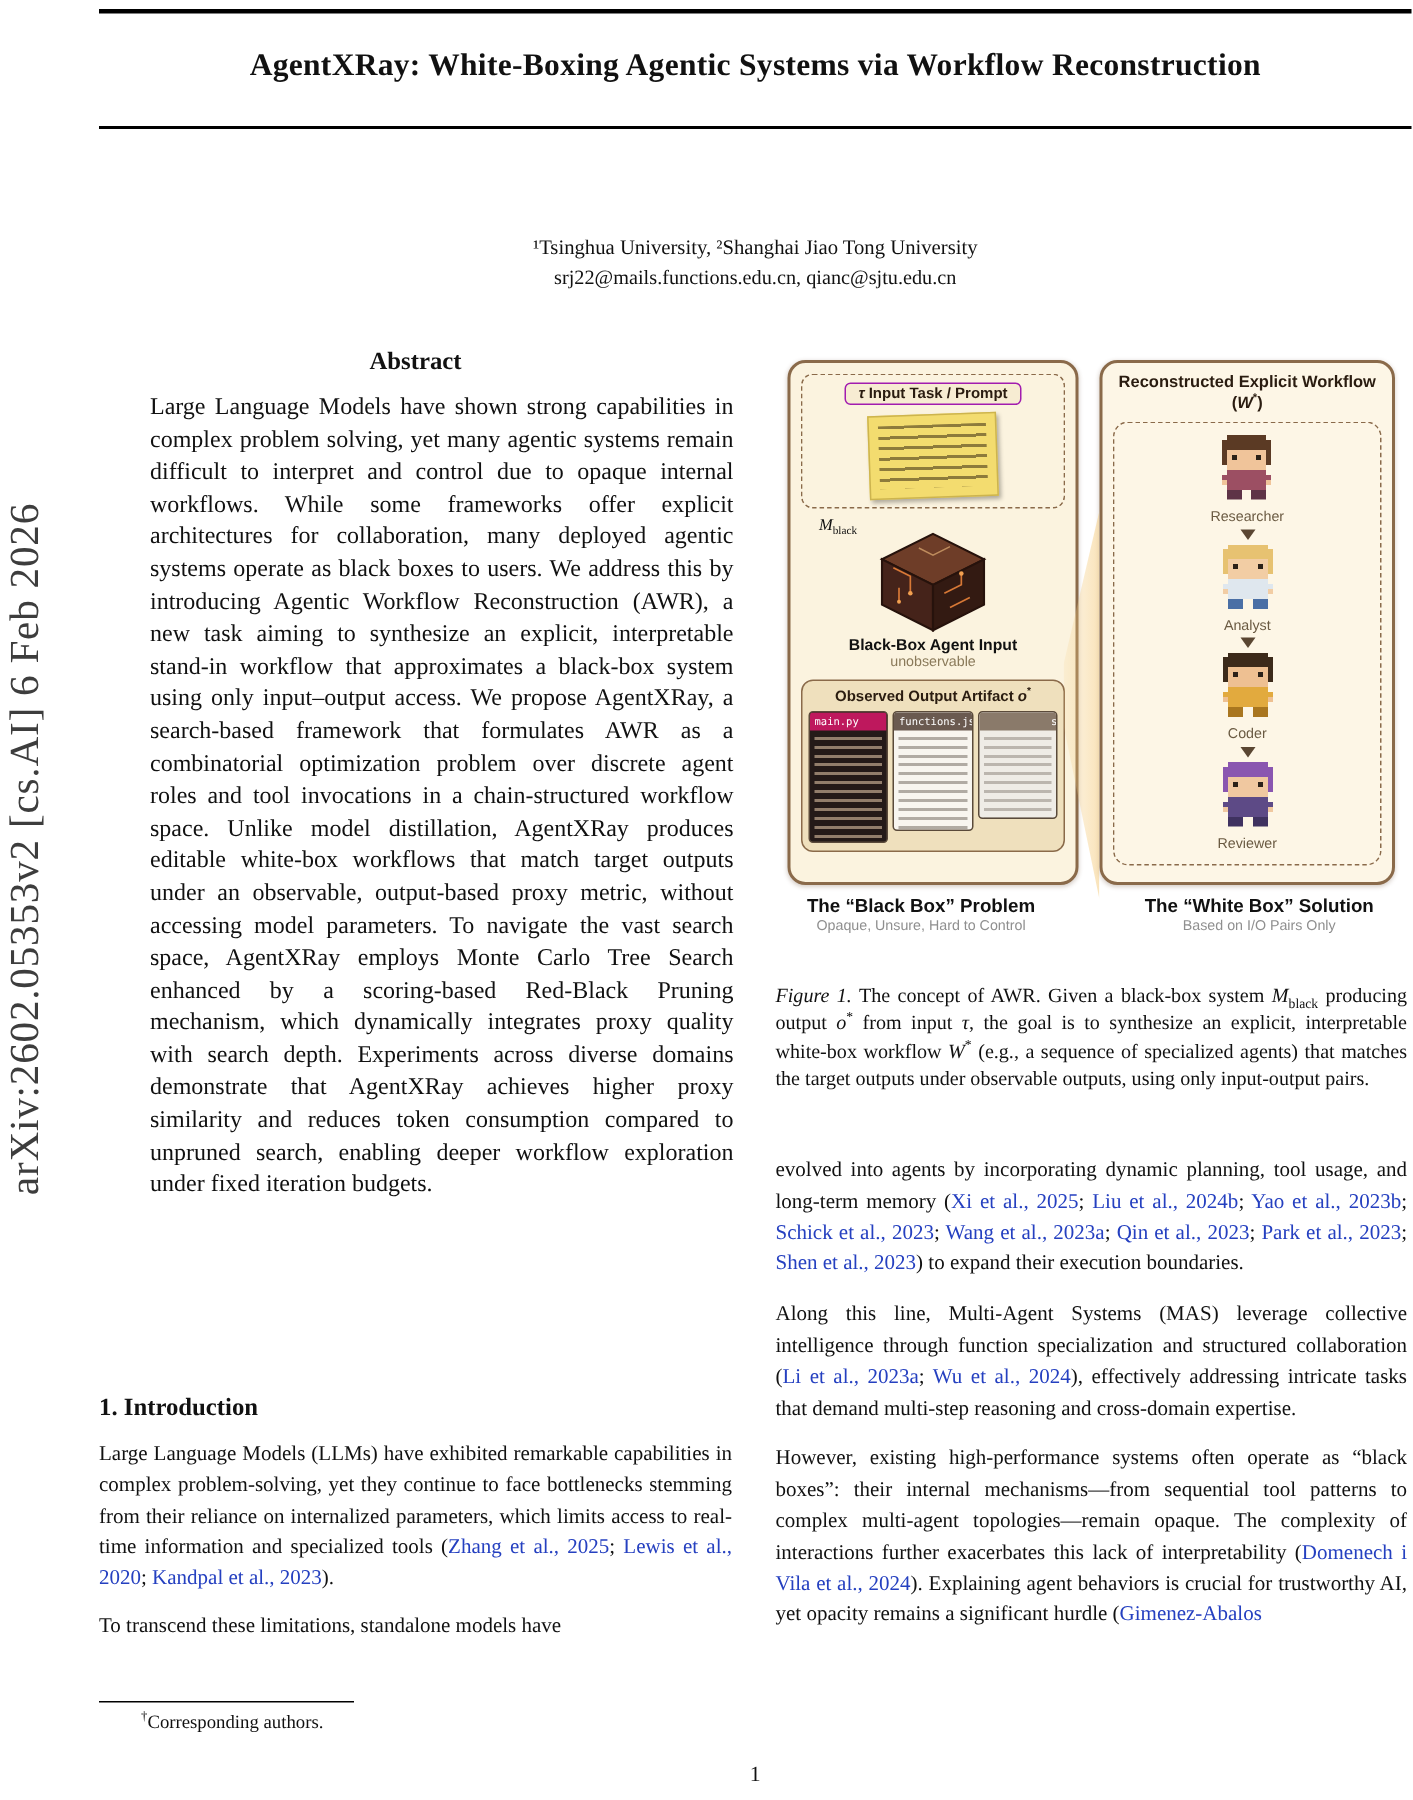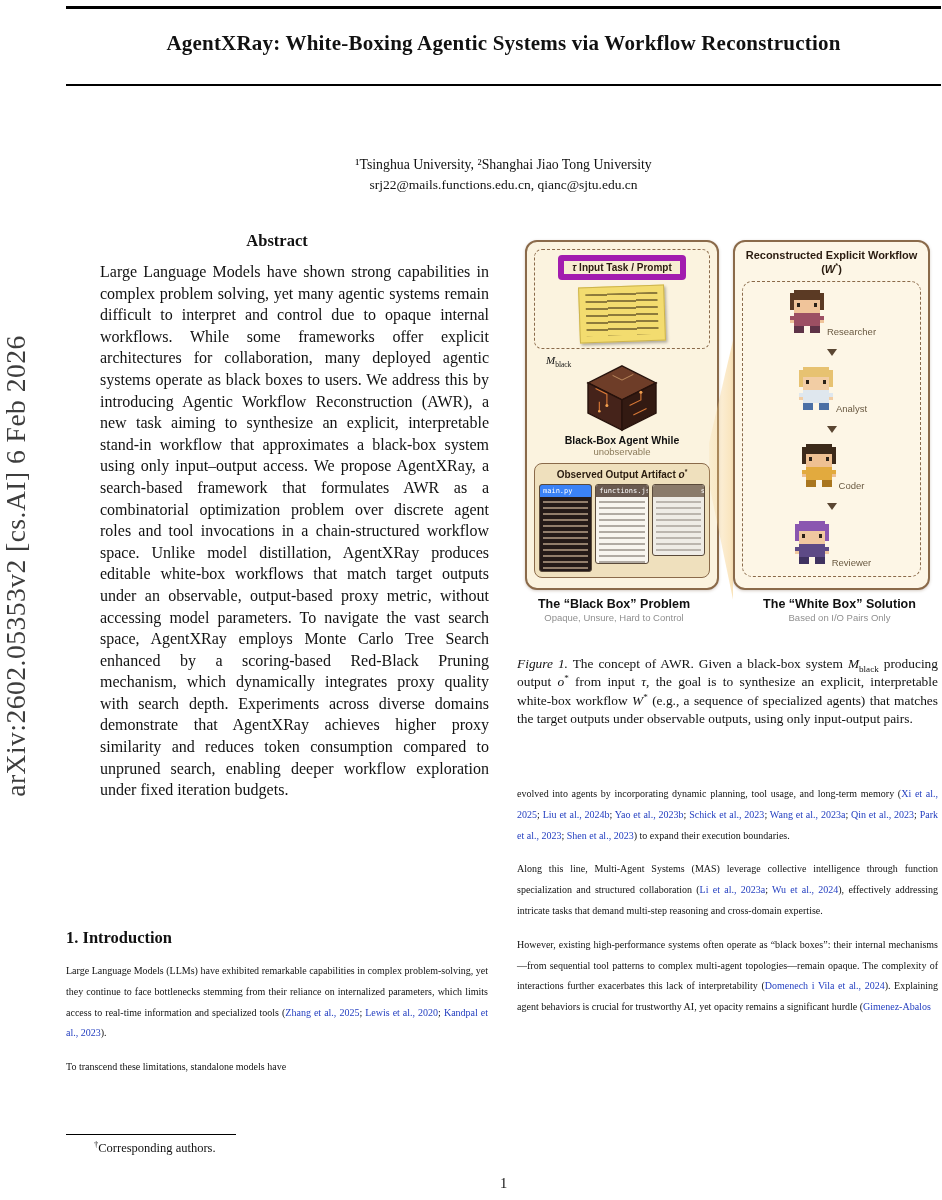--- a/index.html
+++ b/index.html
@@ -41,21 +41,21 @@
     text-align:center; font-weight:bold; font-size:16.5px;
   }
   .abstract-body {
     position:absolute; left:100px; width:389px; top:261px;
     font-size:16px; line-height:21.6px; text-align:justify;
   }
   .intro-col {
     position:absolute; left:66px; width:422px; top:928px;
   }
   .section-head { font-size:16.5px; font-weight:bold; margin-bottom:12px; }
-  .body-par { font-size:10px; line-height:20.8px; text-align:justify; margin-bottom:11px;margin-top:13px; }
+  .body-par { font-size:14px; line-height:20.8px; text-align:justify; margin-bottom:11px; }
 
   .footnote-rule { position:absolute; left:66px; top:1134px; width:170px; height:1px; background:#000; }
   .footnote { position:absolute; left:94px; top:1141px; font-size:12.5px; }
 
   
   .figure-wrap { position:absolute; left:517px; top:240px; width:421px; }
   .panels { position:relative; display:flex; gap:14px; justify-content:center; }
   .beam {
     position:absolute; left:192px; top:95px; width:24px; height:270px; z-index:2;
     background:linear-gradient(90deg, rgba(245,205,130,0.15), rgba(245,205,130,0.55));
@@ -68,21 +68,21 @@
   }
   .panel-left  { width:194px; height:350px; padding:7px 7px; }
   .panel-right { width:197px; height:350px; padding:7px 7px; background:#fdf6e6; }
 
   .input-box {
     border:1.5px dashed #8a6a4a; border-radius:8px; padding:5px 4px 6px;
     display:flex; flex-direction:column; align-items:center;
   }
   .input-header {
     font-family:"Liberation Sans", sans-serif; font-size:10px; font-weight:bold;
-    border:6px solid #a21caf; background:#f7ecd2; color:#2a1c10;
+    border:1px solid #a21caf; background:#f7ecd2; color:#2a1c10;
     padding:1px 8px; border-radius:4px;
   }
   .sticky-note {
     width:86px; height:56px; background:#f3dc6f; border:1px solid #cdb44e;
     margin-top:6px; transform:rotate(-2deg);
     box-shadow:1.5px 2px 3px rgba(0,0,0,.3); padding:6px 6px;
   }
   .note-lines {
     height:100%;
     background:repeating-linear-gradient(180deg, #6b5a2a 0 2px, transparent 2px 7px);
@@ -95,38 +95,38 @@
 
   .output-area {
     margin-top:6px; background:#efe0bd; border:1.5px solid #8a6a4a;
     border-radius:8px; padding:5px 4px;
   }
   .output-header { font-family:"Liberation Sans", sans-serif; font-size:10px; font-weight:bold; text-align:center; color:#2a1c10; }
   .code-windows { display:flex; gap:3px; margin-top:4px; align-items:flex-start; }
   .code-win { flex:1; border-radius:3px; border:1px solid #5a4a3a; overflow:hidden; background:#fff; }
   .win-title {
     font-family:"DejaVu Sans Mono", monospace; font-size:7px; color:#fff;
-    background:#3b82f6; padding:2px 3px; white-space:nowrap; overflow:hidden;
+    background:#be185d; padding:2px 3px; white-space:nowrap; overflow:hidden;
   }
   .win-body { margin:4px 3px; }
   .win-dark  { background:#241a18; height:88px; }
   .win-dark .win-body  { height:72px; background:repeating-linear-gradient(180deg, rgba(255,225,190,.5) 0 2px, transparent 2px 6px); }
   .win-light { background:#f8f5ef; height:80px; }
   .win-light .win-title { background:#6a5a50; }
   .win-light .win-body { height:64px; background:repeating-linear-gradient(180deg, rgba(90,80,70,.45) 0 2px, transparent 2px 6px); }
   .win-lighter { background:#efece6; height:72px; }
   .win-lighter .win-title { background:#8a7a6a;padding-left:48px; }
   .win-lighter .win-body { height:56px; background:repeating-linear-gradient(180deg, rgba(110,100,90,.4) 0 2px, transparent 2px 6px); }
 
   .wf-header { text-align:center; font-family:"Liberation Sans", sans-serif; font-weight:bold; font-size:11px; line-height:13.5px; color:#2a1c10; }
   .wf-flow {
     border:1.5px dashed #8a6a4a; border-radius:10px; margin-top:5px; padding:8px 6px;
     height:296px; display:flex; flex-direction:column; align-items:center; justify-content:space-between;
   }
-  .char-block { display:flex; align-items:flex-end; }
+  .char-block { display:flex; flex-direction:column; align-items:center; }
   .char-label { font-family:"Liberation Sans", sans-serif; font-size:9.5px; color:#6a5a42; margin-top:1px; }
   .flow-arrow { width:0; height:0; border-left:5px solid transparent; border-right:5px solid transparent; border-top:7px solid #5a4632; }
 
   .fig-footers { display:flex; gap:14px; justify-content:space-between; margin-top:7px; }
   .fig-footer { width:194px; text-align:center; }
   .fig-footer:last-child { width:197px; }
   .footer-title { font-family:"Liberation Sans", sans-serif; font-weight:bold; font-size:12.5px; color:#111; }
   .footer-sub { font-family:"Liberation Sans", sans-serif; font-size:9.5px; color:#8f8f8f; margin-top:1px; }
 
   .fig-caption {
@@ -188,21 +188,21 @@
             <polygon points="4,20 40,38 40,70 4,52" fill="#45231a" stroke="#26120c" stroke-width="1.5"></polygon>
             <polygon points="76,20 40,38 40,70 76,52" fill="#331a12" stroke="#26120c" stroke-width="1.5"></polygon>
             <path d="M12,26 L24,32 L24,44 M16,40 L16,50" stroke="#e8823a" stroke-width="1.2" fill="none" opacity="0.9"></path>
             <path d="M48,44 L60,38 L60,30 M52,54 L66,47" stroke="#e8823a" stroke-width="1.2" fill="none" opacity="0.9"></path>
             <path d="M30,12 L40,17 L52,11" stroke="#d2a06a" stroke-width="1" fill="none" opacity="0.8"></path>
             <circle cx="24" cy="44" r="1.6" fill="#f2a050"></circle>
             <circle cx="60" cy="30" r="1.6" fill="#f2a050"></circle>
             <circle cx="16" cy="50" r="1.4" fill="#f2a050"></circle>
           </svg>
         </div>
-        <div class="cube-label">Black-Box Agent While</div>
+        <div class="cube-label">Black-Box Agent Input</div>
         <div class="cube-sublabel">unobservable</div>
 
         <div class="output-area">
           <div class="output-header">Observed Output Artifact <i>o</i><sup>*</sup></div>
           <div class="code-windows">
             <div class="code-win win-dark">
               <div class="win-title">main.py</div>
               <div class="win-body"></div>
             </div>
             <div class="code-win win-light">

